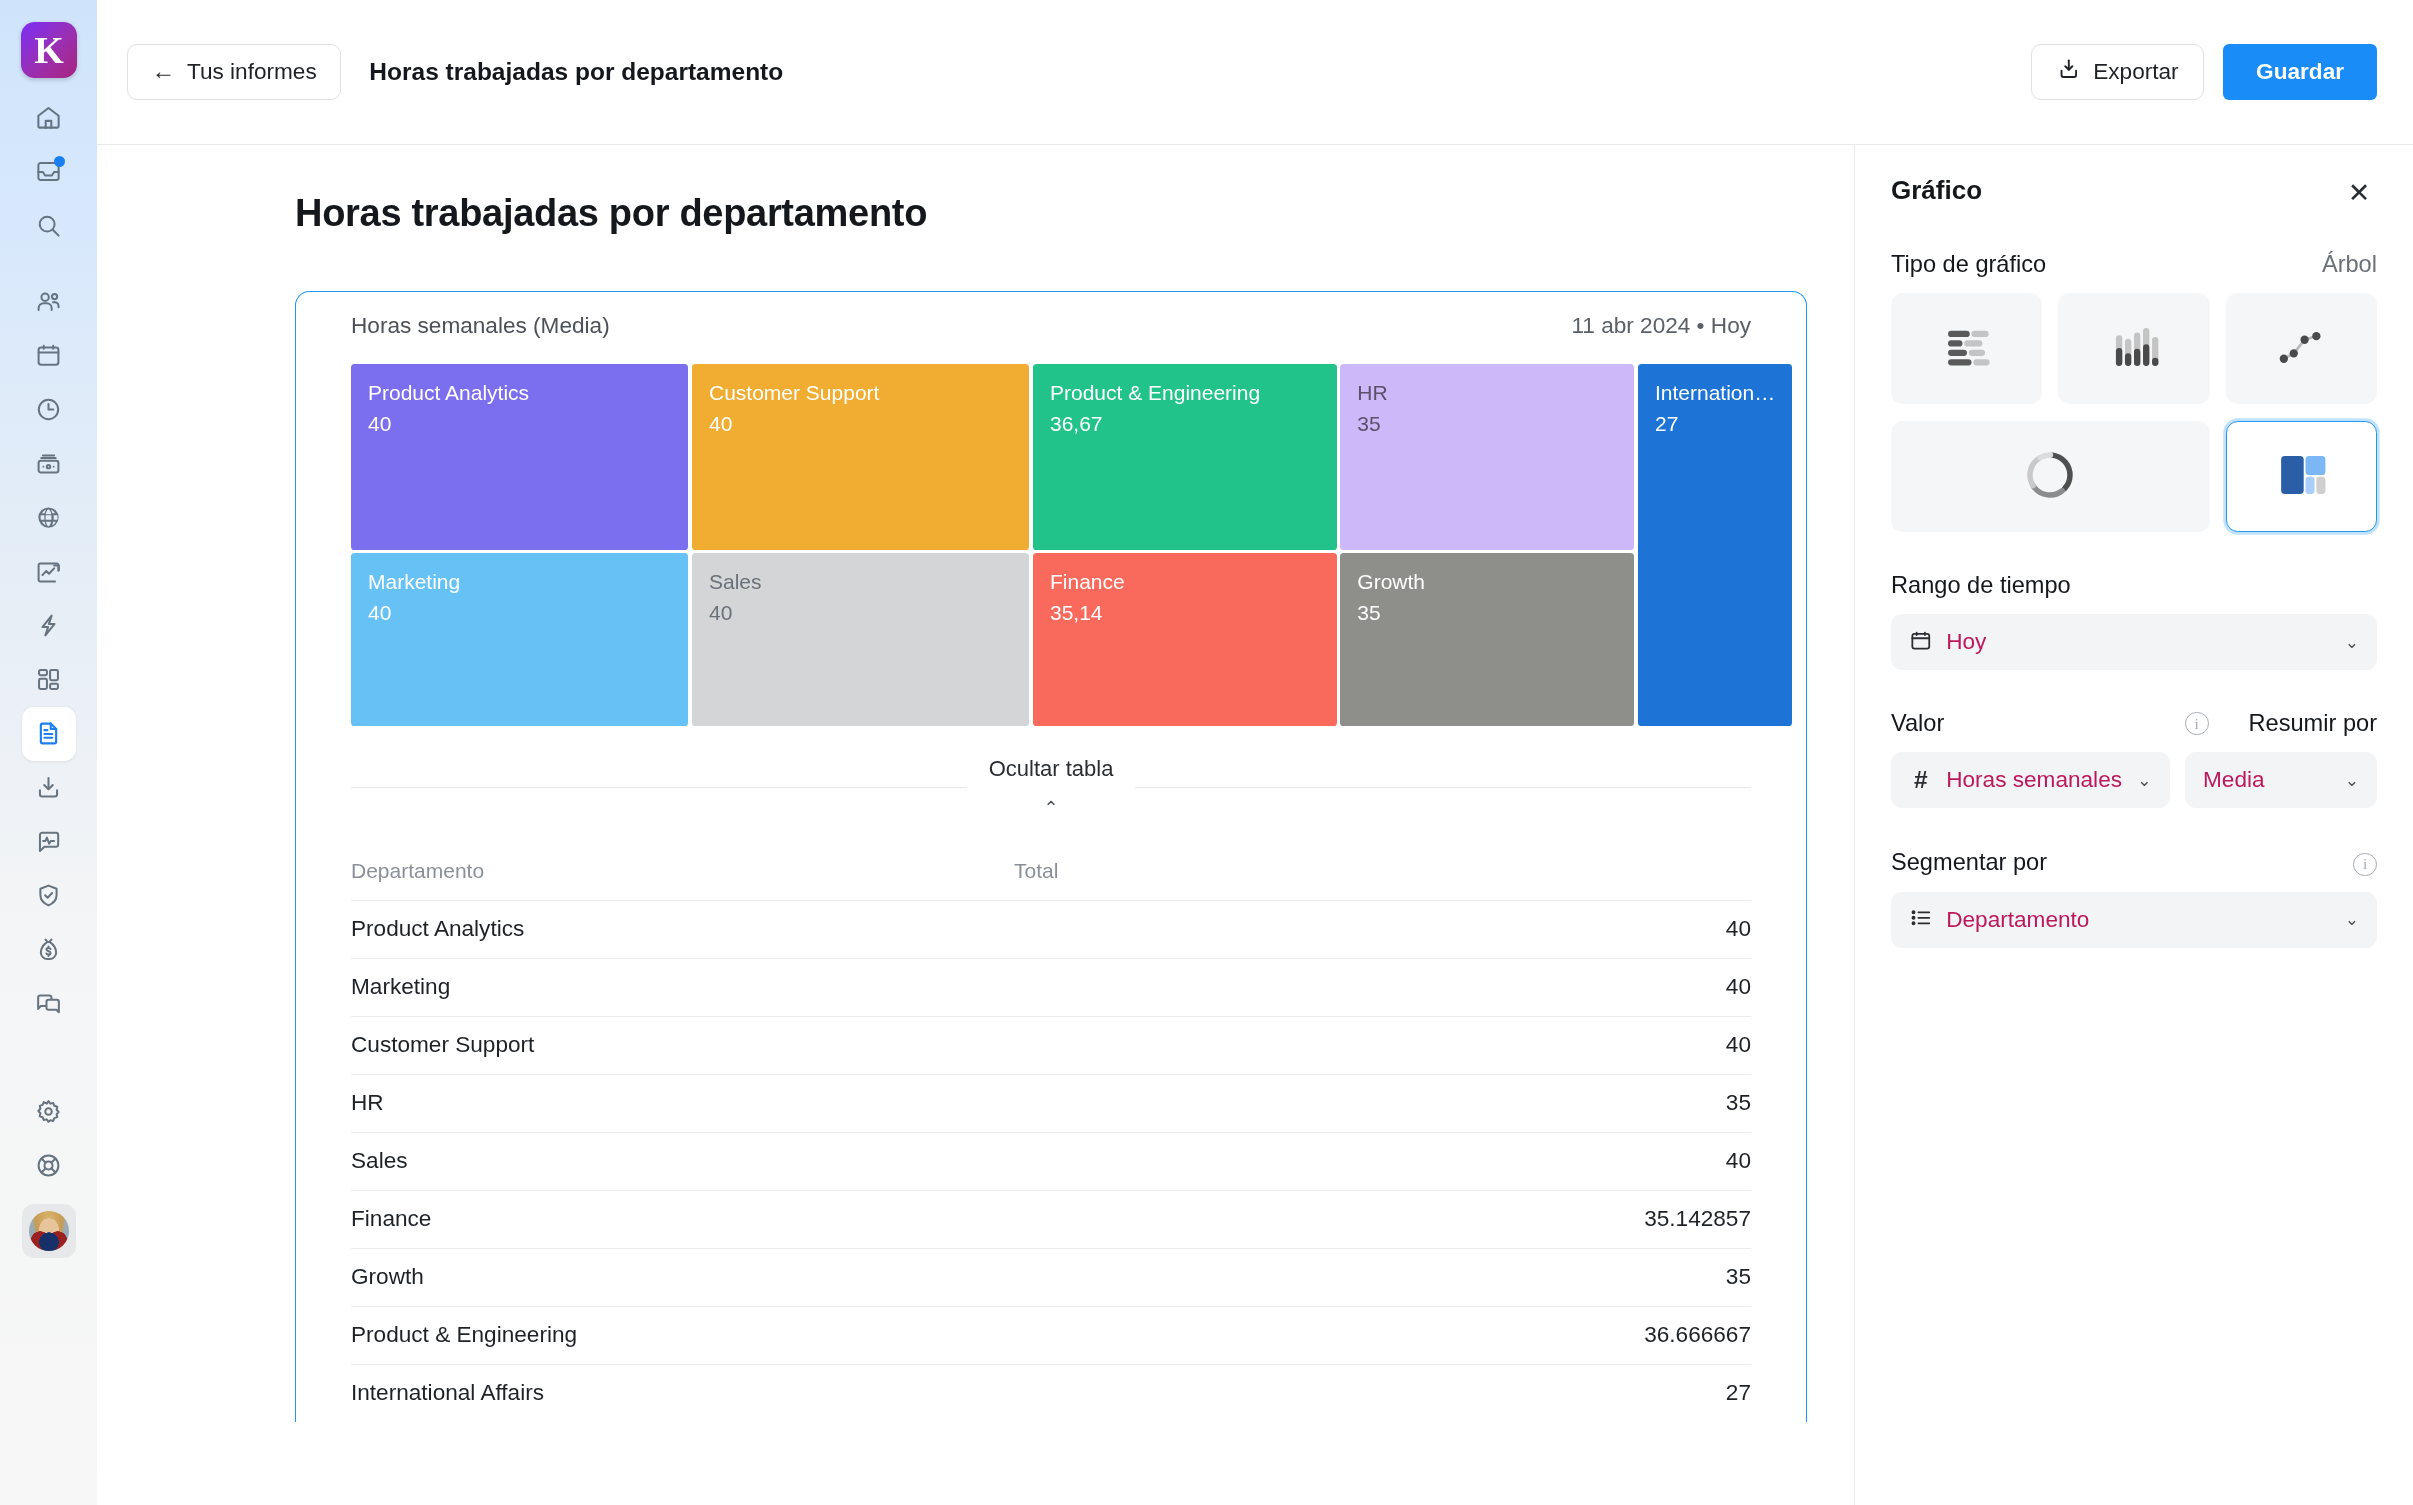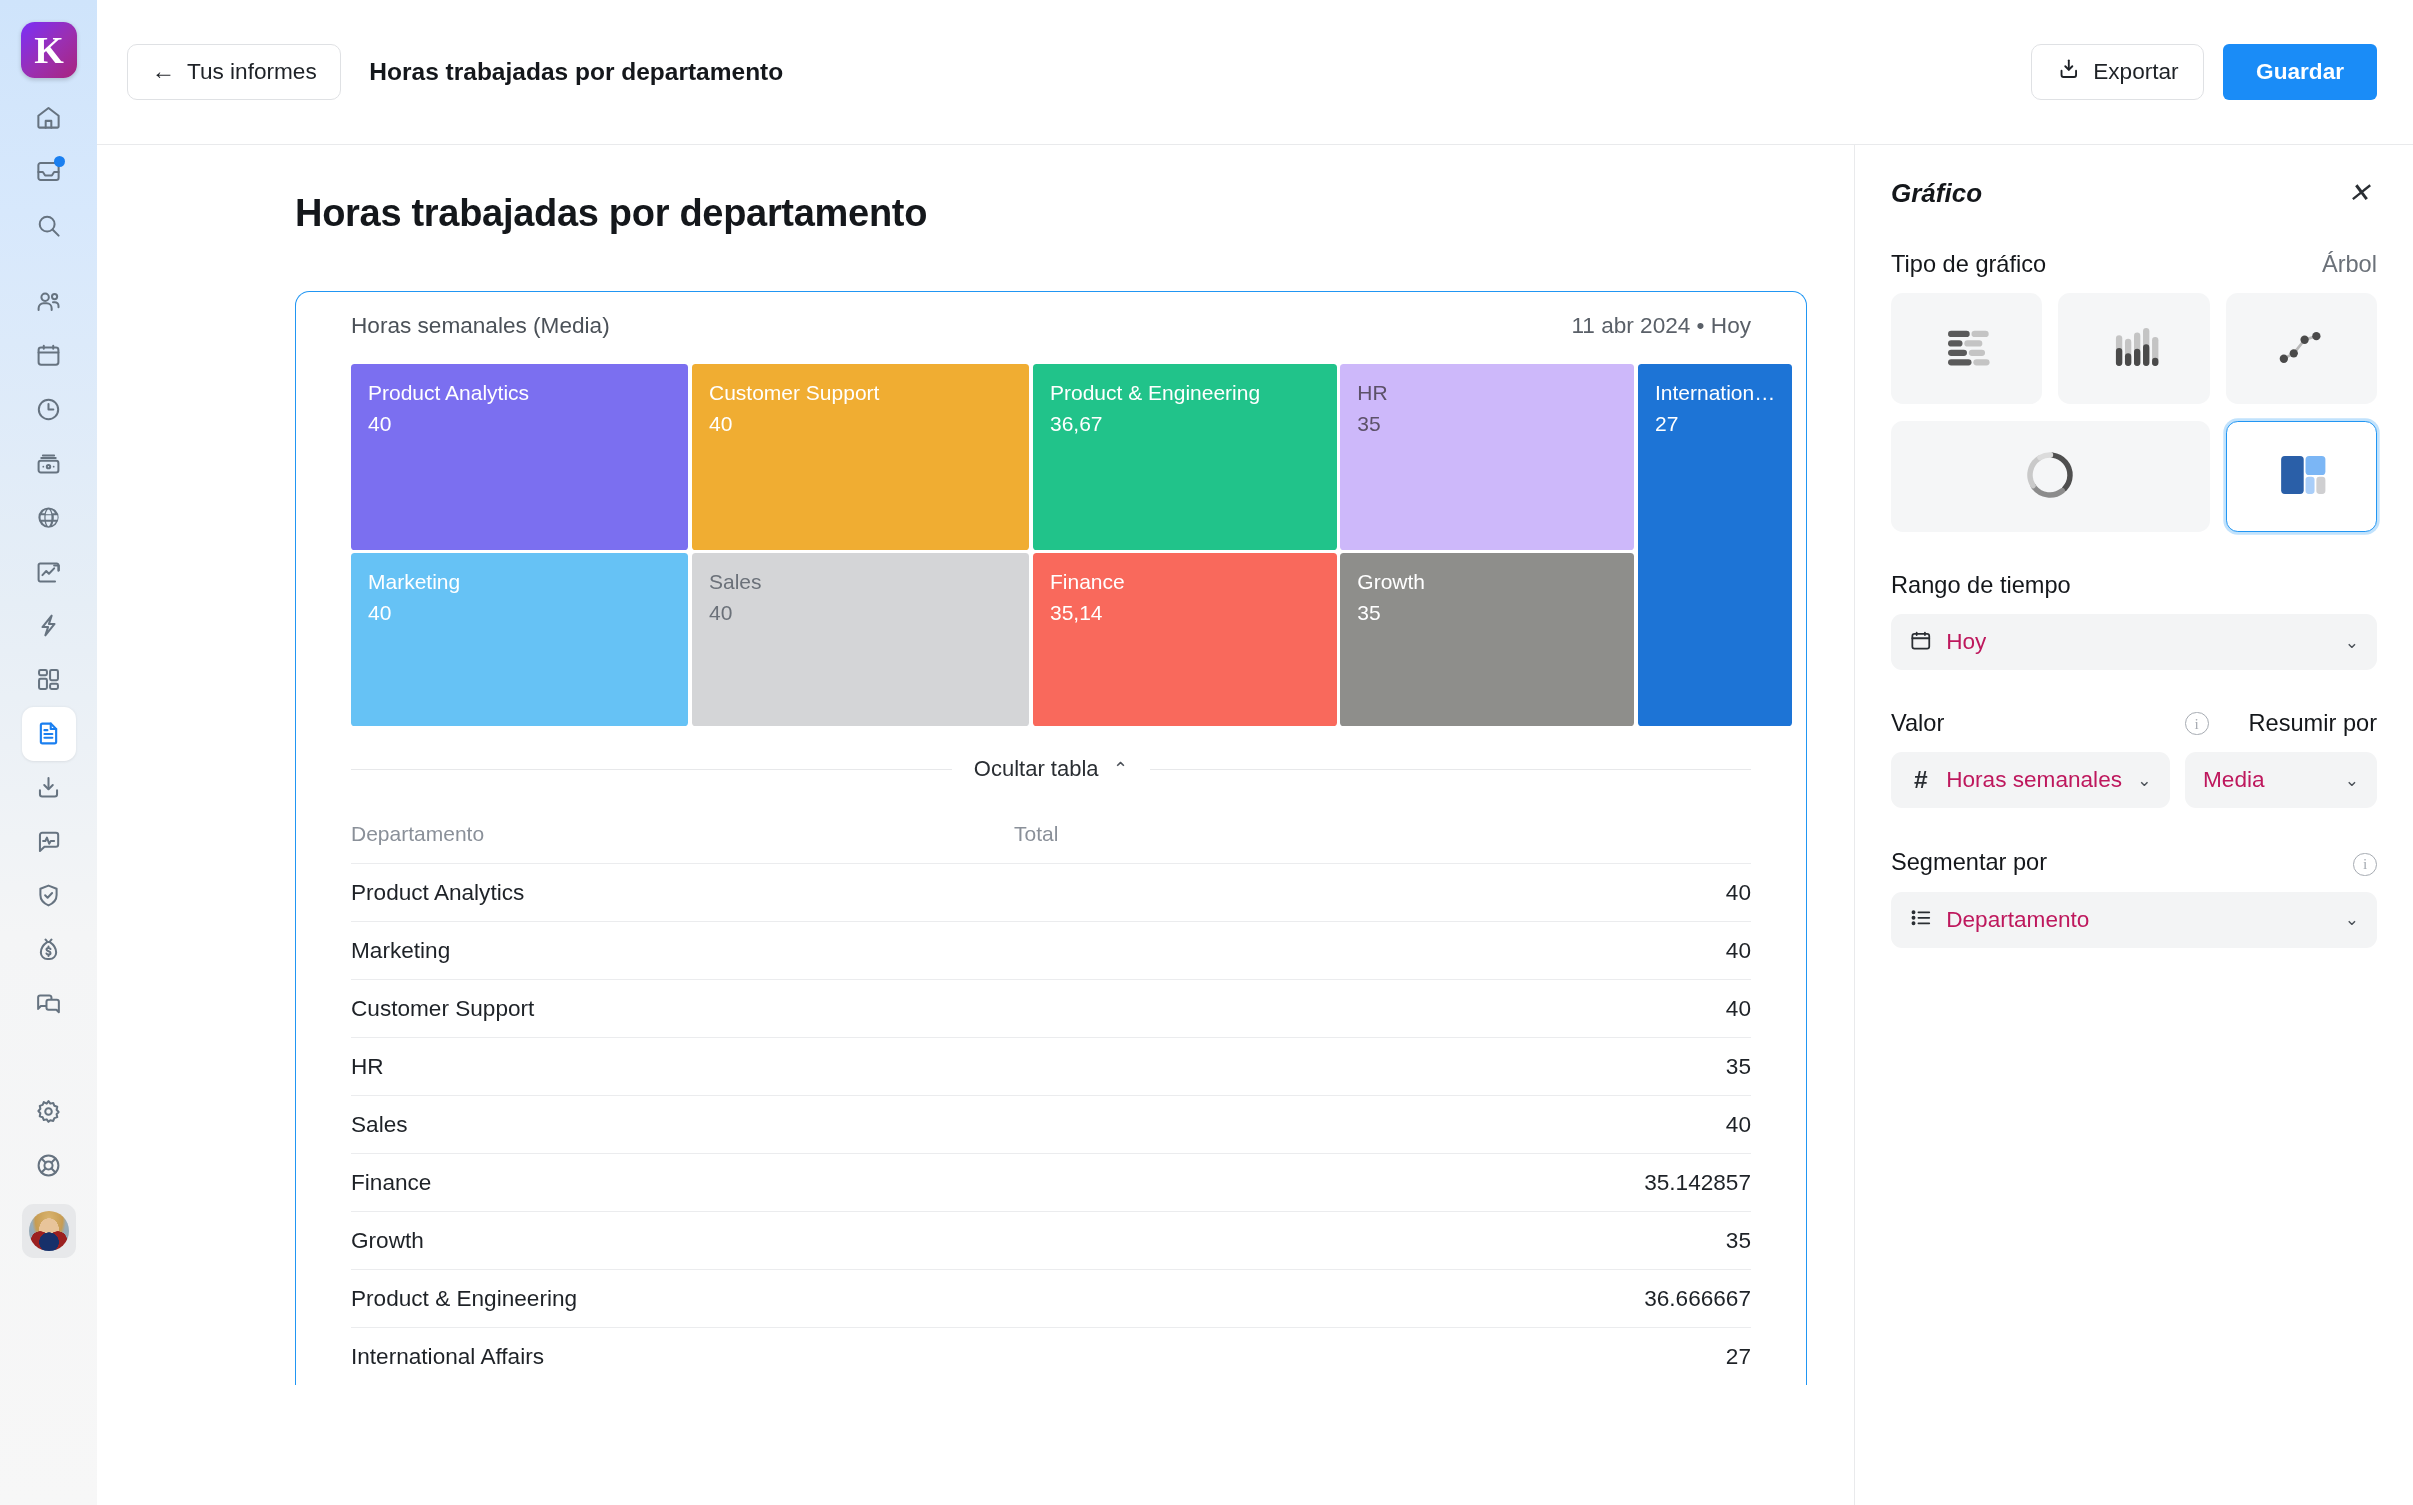--- a/index.html
+++ b/index.html
@@ -136,21 +136,21 @@
   .tm-value { font-size: 21px; line-height: 1.18; margin-top: 6.3px; }
 
   
   .tbl-toggle {
     display: flex; align-items: center; gap: 22px;
     margin: 30px 19px 0 19px;
   }
   .tbl-toggle .line { flex: 1; height: 0.9px; background: #e7e8ea; }
   .tbl-toggle .lbl {
     display: inline-flex; align-items: center; gap: 14.5px;
-    font-size: 22px; color: #2a2e33; cursor: pointer; white-space: nowrap;
+    font-size: 22px; color: #2a2e33; cursor: pointer; white-space: nowrap; flex-direction: column;
   }
   .tbl-toggle .chev { font-size: 18px; color: #4b5158; }
 
   
   .dtable { margin: 40px 19px 0 19px; }
   .dtable-head { display: flex; padding: 0 0 17px 0; }
   .dth { font-size: 21px; color: #8a9099; }
   .dth.dep { flex: 0 0 calc(50% - 37px); }
   .dth.total { flex: 1; }
   .drow {
@@ -161,21 +161,21 @@
   .dcell-val { font-size: 22.6px; color: #1e2227; text-align: right; }
 
   
   .panel {
     width: 559px; flex: 0 0 559px;
     border-left: 0.9px solid #e9eaec;
     background: #fff;
     padding: 30px 36px 0 36px;
     overflow: hidden;
   }
-  .panel-head { display: flex; align-items: center; font-style: italic; }
+  .panel-head { display: flex; align-items: flex-start; }
   .panel-title { font-size: 26px; font-weight: 700; color: #14171b; }
   .panel-close {
     margin-left: auto; width: 36px; height: 36px;
     display: flex; align-items: center; justify-content: center;
     color: #2a2e33; font-size: 27px; cursor: pointer; line-height: 1;
   }
   .seg {
     margin-top: 26px; display: flex;
     background: #eeeff1; border-radius: 11px; padding: 4.5px; height: 56px;
   }

